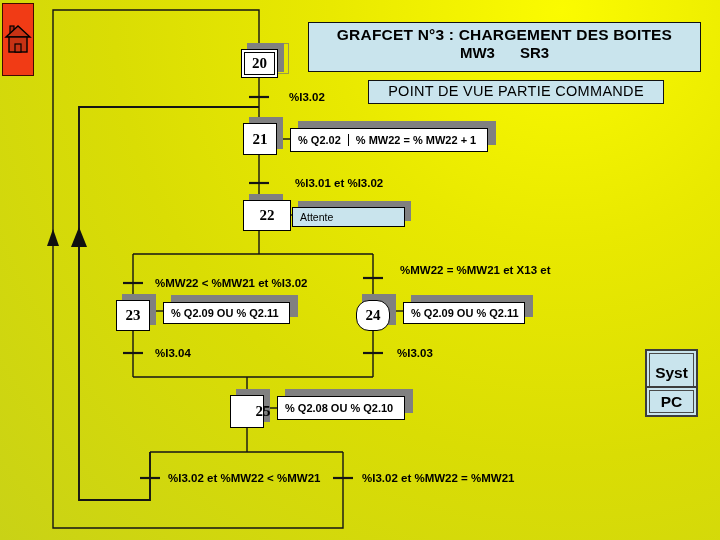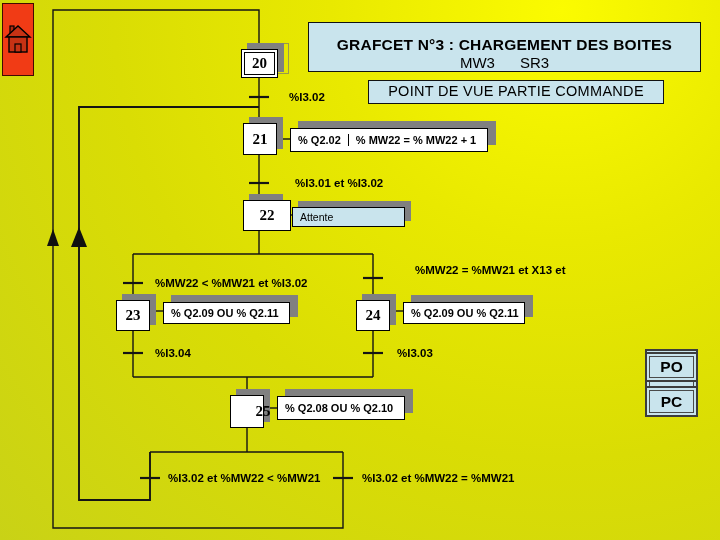--- a/index.html
+++ b/index.html
@@ -17,23 +17,23 @@
   .home {
     position:absolute; left:2px; top:3px; width:32px; height:73px;
     background:#f13b15; border:1.6px solid #420a00; box-sizing:border-box;
     cursor:pointer; display:flex; align-items:center; justify-content:center;
   }
 
   .panel {
     position:absolute; background:#c9e4ed; border:1.6px solid #111; box-sizing:border-box;
     text-align:center;
   }
-  .title-box { left:308px; top:22px; width:393px; height:50px; padding-top:13px; }
+  .title-box { left:308px; top:22px; width:393px; height:50px; padding-top:3px; }
   .title-line1 { font-weight:bold; font-size:15.5px; letter-spacing:0.2px; }
-  .title-line2 { font-weight:normal; font-size:15px; white-space:pre; }
+  .title-line2 { font-weight:bold; font-size:15px; white-space:pre; }
   .pdv-box { left:368px; top:80px; width:296px; height:24px; font-size:14.5px; line-height:21px; letter-spacing:0.3px; }
 
   .shadow { position:absolute; background:#808080; }
   .ghost  { position:absolute; border:1px solid #99994d; box-sizing:border-box; }
 
   .step {
     position:absolute; background:#fff; border:1.9px solid #000; box-sizing:border-box;
     display:flex; align-items:center; justify-content:center;
     font-family:"Liberation Serif", serif; font-weight:bold; font-size:15px;
   }
@@ -142,51 +142,48 @@
   <div class="shadow" style="left:122px; top:294px; width:34px; height:31px;"></div>
   <div class="step" style="left:116px; top:300px; width:34px; height:31px;">
     <span>23</span>
   </div>
   <div class="shadow" style="left:171px; top:295px; width:127px; height:22px;"></div>
   <div class="action" style="left:163px; top:302px; width:127px; height:22px;">
     <span class="cell">% Q2.09 OU % Q2.11</span>
   </div>
 
   <div class="shadow" style="left:362px; top:294px; width:34px; height:31px;"></div>
-  <div class="step" style="left:356px; top:300px; width:34px; height:31px;">
+  <div class="step" style="left:356px; top:300px; width:34px; height:31px;border-radius:13px;">
     <span>24</span>
   </div>
   <div class="shadow" style="left:411px; top:295px; width:122px; height:22px;"></div>
   <div class="action" style="left:403px; top:302px; width:122px; height:22px;">
     <span class="cell">% Q2.09 OU % Q2.11</span>
   </div>
 
   <div class="shadow" style="left:236px; top:389px; width:34px; height:33px;"></div>
   <div class="step" style="left:230px; top:395px; width:34px; height:33px;padding-left:32px;">
     <span>25</span>
   </div>
   <div class="shadow" style="left:285px; top:389px; width:128px; height:24px;"></div>
   <div class="action" style="left:277px; top:396px; width:128px; height:24px;align-items:center;">
     <span class="cell">% Q2.08 OU % Q2.10</span>
   </div>
 
   <div class="tlabel" style="left:289px; top:90px;">%I3.02</div>
   <div class="tlabel" style="left:295px; top:176px;">%I3.01 et %I3.02</div>
   <div class="tlabel" style="left:155px; top:276px;">%MW22 &lt; %MW21 et %I3.02</div>
-  <div class="tlabel" style="left:415px; top:263px;">
+  <div class="tlabel" style="left:400px; top:263px;">
     <div>%MW22 = %MW21 et X13 et</div>
   </div>
   <div class="tlabel" style="left:155px; top:346px;">%I3.04</div>
   <div class="tlabel" style="left:397px; top:346px;">%I3.03</div>
   <div class="tlabel" style="left:168px; top:471px;">%I3.02 et %MW22 &lt; %MW21</div>
   <div class="tlabel" style="left:362px; top:471px;">%I3.02 et %MW22 = %MW21</div>
 
   <div class="navbtn" style="top:302px; height:48px;margin-top:47px;">
     <span>Syst</span>
   </div>
-  <div class="navbtn" style="top:352px; height:30px;">
-    <span>PO</span>
-  </div>
   <div class="navbtn" style="top:386px; height:31px;">
     <span>PC</span>
   </div>
 
 </div>
 
 </body></html>

